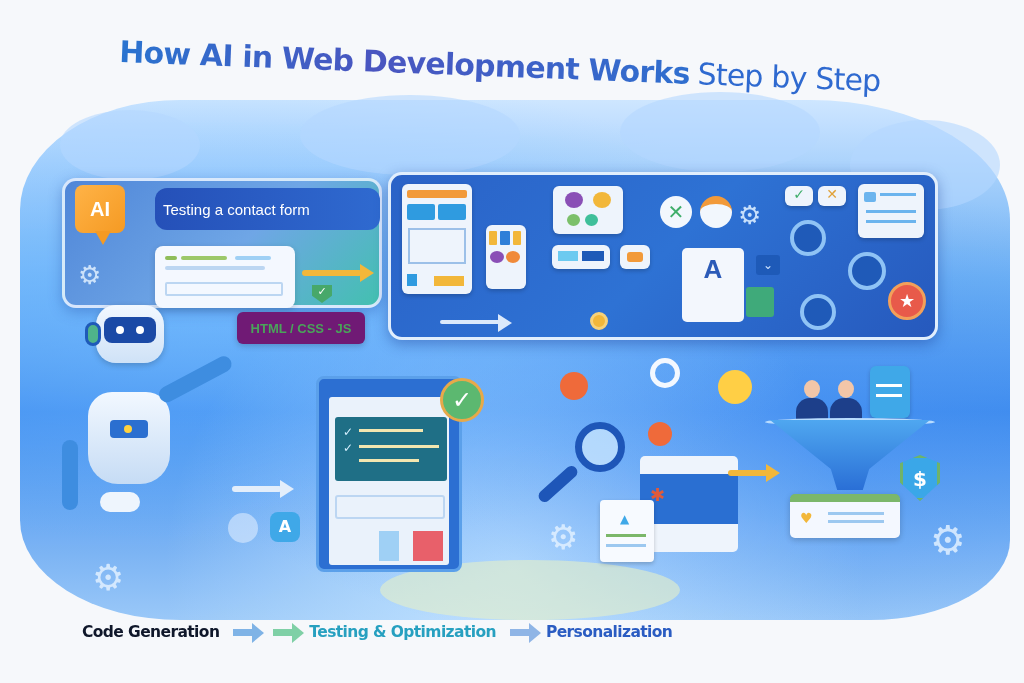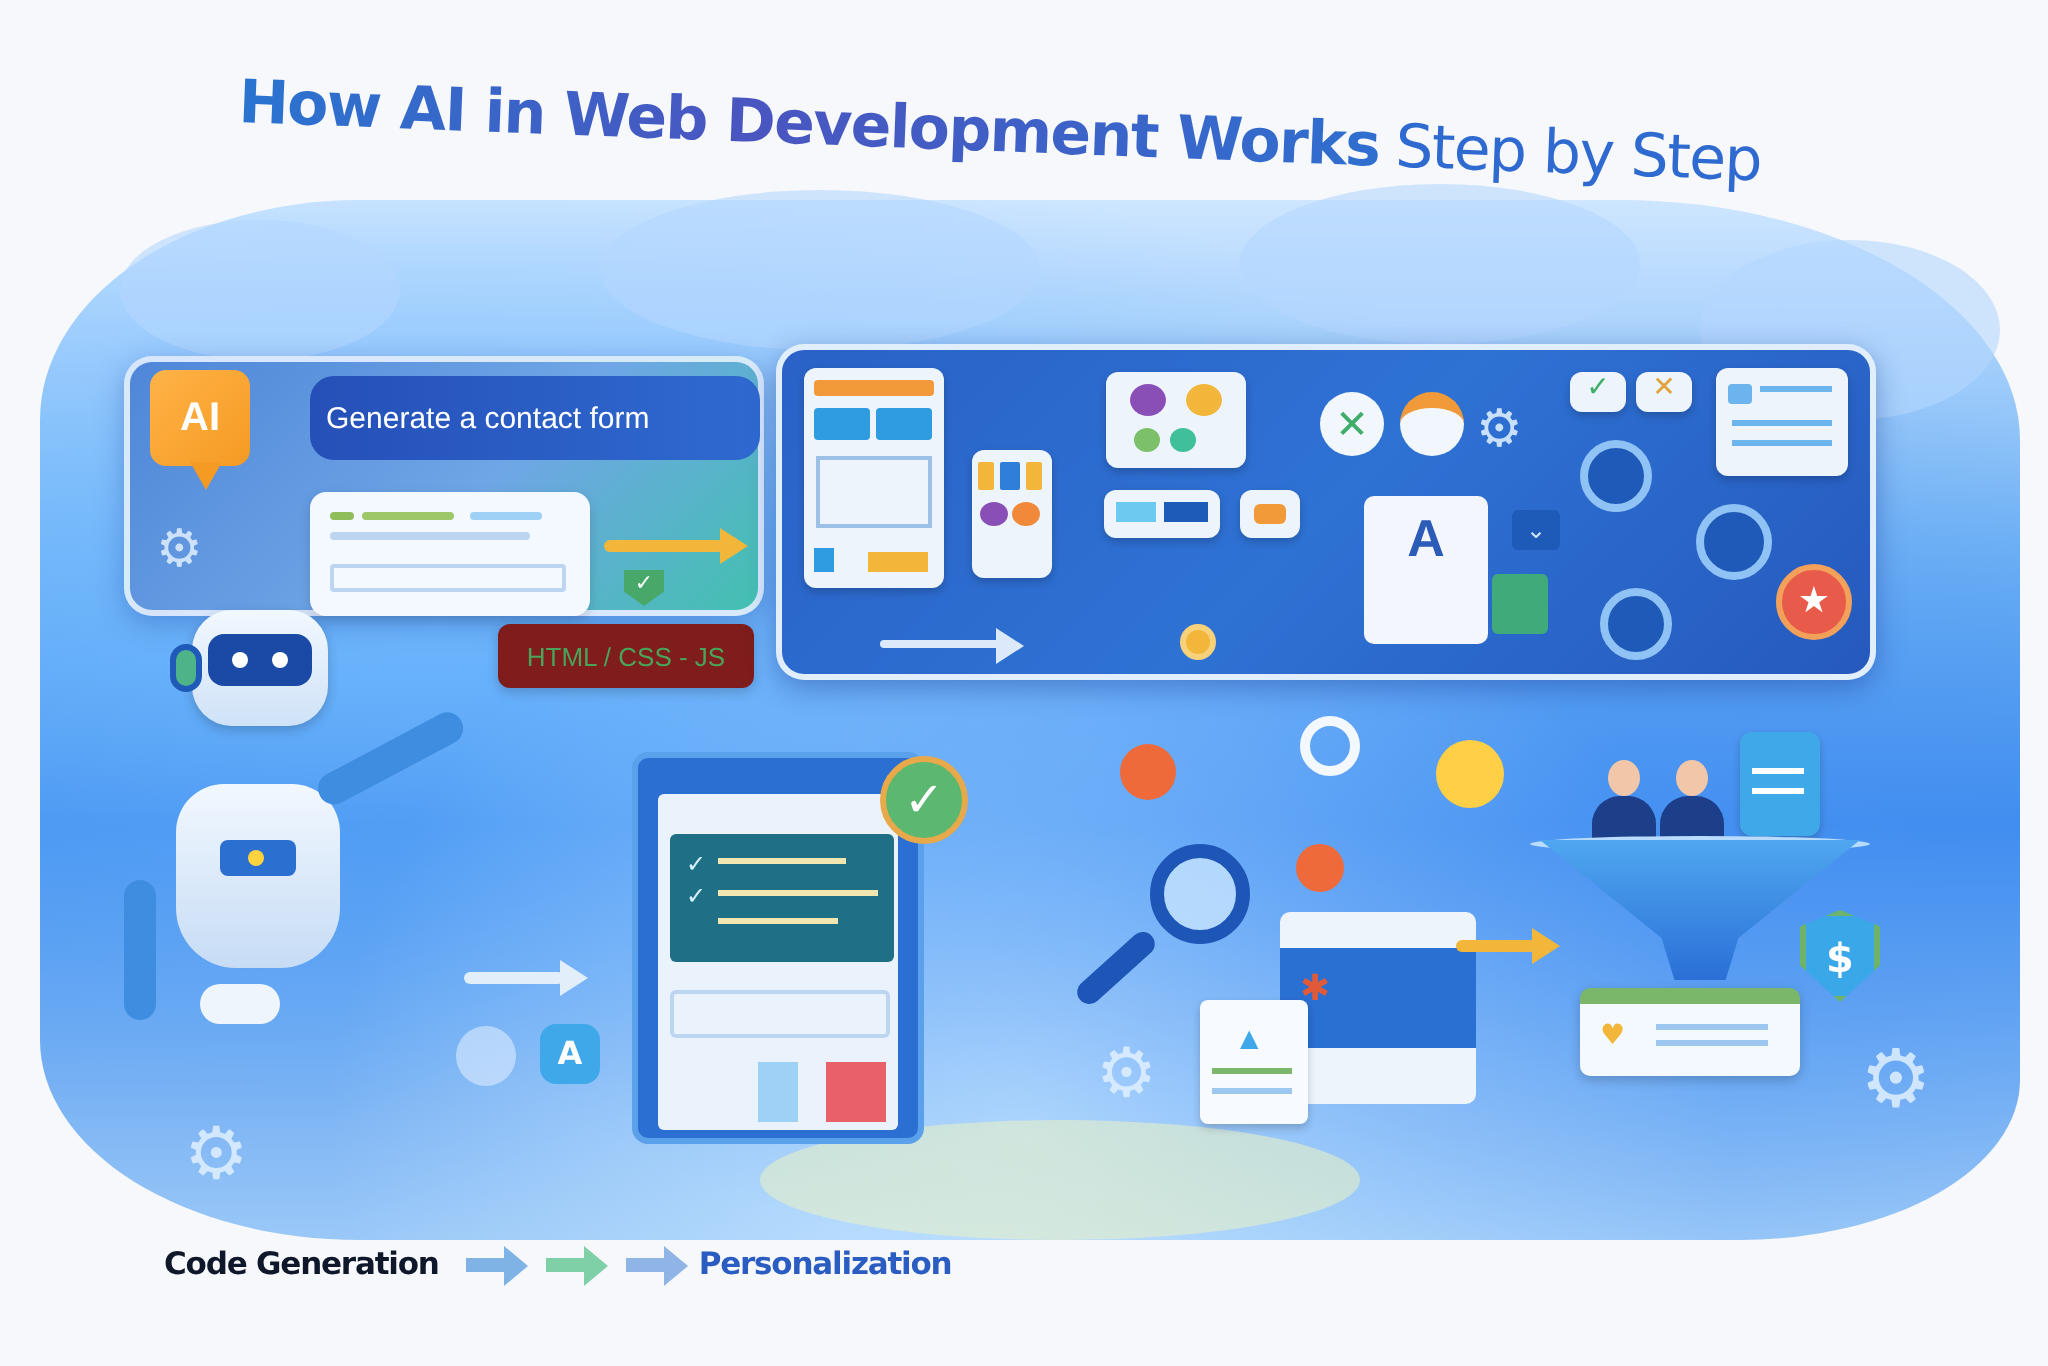--- a/index.html
+++ b/index.html
@@ -47,24 +47,23 @@
     font-family: "Liberation Sans", sans-serif;
   }
   .ai-bubble::after { content: ""; position: absolute; left: 20px; bottom: -12px; border-left: 8px solid transparent; border-right: 8px solid transparent; border-top: 14px solid #f59a23; }
   .form-card {
     position: absolute; left: 155px; top: 246px; width: 140px; height: 62px; border-radius: 8px;
     background: #f4f8ff; box-shadow: 0 2px 6px rgba(0,0,0,0.15);
   }
   .form-card .ln { position: absolute; height: 4px; border-radius: 2px; }
   .code-tag {
     position: absolute; left: 237px; top: 312px; width: 128px; height: 32px; border-radius: 6px;
-    background: #7f1d1d; color: #4aa35a; font-size: 13px; font-weight: normal;
+    background: #701a75; color: #4aa35a; font-size: 13px; font-weight: bold;
     display: flex; align-items: center; justify-content: center; box-shadow: 0 2px 6px rgba(0,0,0,0.2);
     font-family: "Liberation Sans", sans-serif;
-    margin-left: 12px;
   }
   .arrow { position: absolute; height: 6px; border-radius: 3px; }
   .arrow::after { content: ""; position: absolute; right: -12px; top: -6px; border-top: 9px solid transparent; border-bottom: 9px solid transparent; border-left: 14px solid; border-left-color: inherit; }
 
   .panel-design {
     position: absolute; left: 388px; top: 172px; width: 550px; height: 168px;
     border-radius: 14px; border: 3px solid rgba(235,245,255,0.95);
     background: linear-gradient(135deg, #2a62c7 0%, #2e72d4 50%, #2659bd 100%);
     box-shadow: 0 4px 14px rgba(20,50,140,0.4);
   }
@@ -122,21 +121,21 @@
 <div class="scene"></div>
 <div class="cloud" style="left:60px;top:110px;width:140px;height:70px;"></div>
 <div class="cloud" style="left:300px;top:95px;width:220px;height:80px;"></div>
 <div class="cloud" style="left:620px;top:92px;width:200px;height:80px;"></div>
 <div class="cloud" style="left:850px;top:120px;width:150px;height:90px;"></div>
 <div class="cloud" style="left:380px;top:560px;width:300px;height:60px;background:rgba(230,240,200,0.6);"></div>
 
 <div class="panel-prompt"></div>
 <div class="ai-bubble">AI</div>
 <div class="prompt-bar">
-    <span>Generate a contact form</span>
+    <span>Testing a contact form</span>
   </div>
 <div class="gear" style="left:78px;top:262px;">⚙</div>
 <div class="form-card">
   <div class="ln" style="left:10px;top:10px;width:12px;background:#8fbd5a;"></div>
   <div class="ln" style="left:26px;top:10px;width:46px;background:#9cc86a;"></div>
   <div class="ln" style="left:80px;top:10px;width:36px;background:#9fd0f5;"></div>
   <div class="ln" style="left:10px;top:20px;width:100px;background:#bcd6f2;"></div>
   <div class="ln" style="left:10px;top:36px;width:118px;height:14px;border:2px solid #bcd6f2;background:#f4f8ff;"></div>
 </div>
 <div class="arrow" style="left:302px;top:270px;width:60px;background:#f2b73a;border-left-color:#f2b73a;color:#f2b73a;"></div>
@@ -263,15 +262,16 @@
   <div style="position:absolute;left:10px;top:8px;color:#f2b73a;font-size:14px;">♥</div>
   <div style="position:absolute;left:38px;top:10px;width:56px;height:3px;background:#9cc8f0;"></div>
   <div style="position:absolute;left:38px;top:18px;width:56px;height:3px;background:#9cc8f0;"></div>
 </div>
 <div class="gear" style="left:930px;top:520px;font-size:40px;">⚙</div>
 
 <div class="steps">
   <span style="color:#0f172a;">Code Generation</span>
   <span class="step-arrow" style="background:#7fb3e6;border-left-color:#7fb3e6;"></span>
   <span class="step-arrow" style="background:#7fd0a6;border-left-color:#7fd0a6;"></span>
+  <span style="color:#27a0c0;">Testing &amp; Optimization</span>
   <span class="step-arrow" style="background:#8fb5e6;border-left-color:#8fb5e6;"></span>
   <span style="color:#2a5cc2;">Personalization</span>
 </div>
 
 </body></html>

